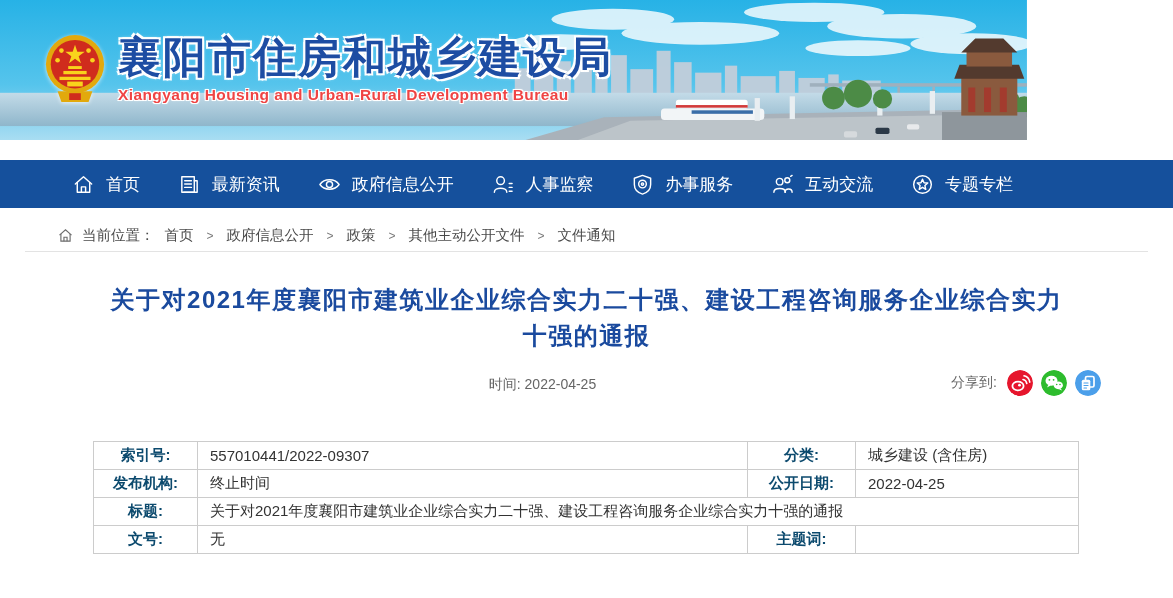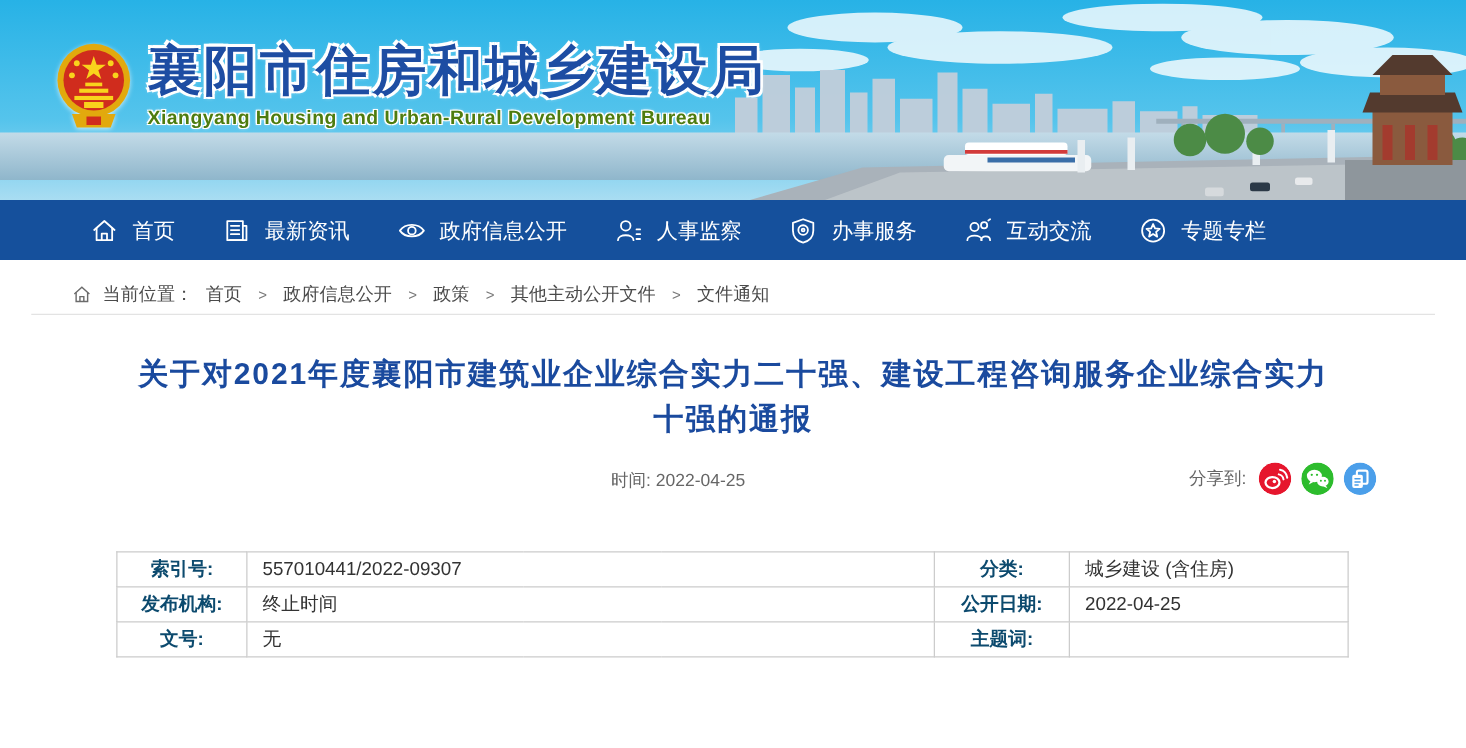--- a/index.html
+++ b/index.html
@@ -1,27 +1,27 @@
 <!DOCTYPE html>
 <html><head>
 <meta charset="utf-8">
 <style>
   * { margin:0; padding:0; box-sizing:border-box; }
   body { font-family:"Liberation Sans","DejaVu Sans",sans-serif; background:#fff; }
   .page { width:1173px; height:598px; background:#fff; overflow:hidden; position:relative; }
 
   
-  .banner { position:relative; width:1173px; height:160px; overflow:hidden; }
+  .banner { position:relative; width:1027px; height:160px; overflow:hidden; }
   .banner svg.scene { position:absolute; inset:0; display:block; }
   .brand { position:absolute; top:30px; left:44px; display:flex; align-items:flex-start; z-index:2; }
   .emblem { width:62px; height:78px; margin-right:12px; filter:drop-shadow(0 1px 2px rgba(255,255,255,.7)); }
   .brand-text { padding-top:2px; }
   .brand-title { font-size:43px; font-weight:bold; color:#1d4da3; letter-spacing:2px; line-height:50px;
      text-shadow:-2px -2px 0 #fff,2px -2px 0 #fff,-2px 2px 0 #fff,2px 2px 0 #fff,0 0 4px #fff; }
-  .brand-sub { font-size:15.5px; font-weight:bold; color:#4d7c0f; letter-spacing:.4px; margin-top:4px;
+  .brand-sub { font-size:15.5px; font-weight:bold; color:#ef4444; letter-spacing:.4px; margin-top:4px;
      text-shadow:-1px -1px 0 #fff,1px -1px 0 #fff,-1px 1px 0 #fff,1px 1px 0 #fff,0 0 3px #fff; }
 
   
   .nav { height:48px; background:#15509c; display:flex; align-items:center;
          justify-content:space-between; padding:0 160px 0 72px; }
   .nav-item { display:flex; align-items:center; gap:11px; color:#fff; font-size:17px; cursor:pointer; white-space:nowrap; }
   .nav-item svg { width:23px; height:23px; stroke:#fff; fill:none; stroke-width:1.5; stroke-linecap:round; stroke-linejoin:round; }
 
   
   .crumbbar { height:44px; display:flex; align-items:center; padding:12px 0 0 32px;
@@ -291,20 +291,24 @@
       <td class="lbl">分类:</td>
       <td>城乡建设 (含住房)</td>
     </tr>
     <tr>
       <td class="lbl">发布机构:</td>
       <td colspan="3">终止时间</td>
       <td class="lbl">公开日期:</td>
       <td>2022-04-25</td>
     </tr>
     <tr>
+      <td class="lbl">标题:</td>
+      <td colspan="5">关于对2021年度襄阳市建筑业企业综合实力二十强、建设工程咨询服务企业综合实力十强的通报</td>
+    </tr>
+    <tr>
       <td class="lbl">文号:</td>
       <td colspan="3">无</td>
       <td class="lbl">主题词:</td>
       <td></td>
     </tr>
   </tbody>
     </table>
 
 </div>
 

